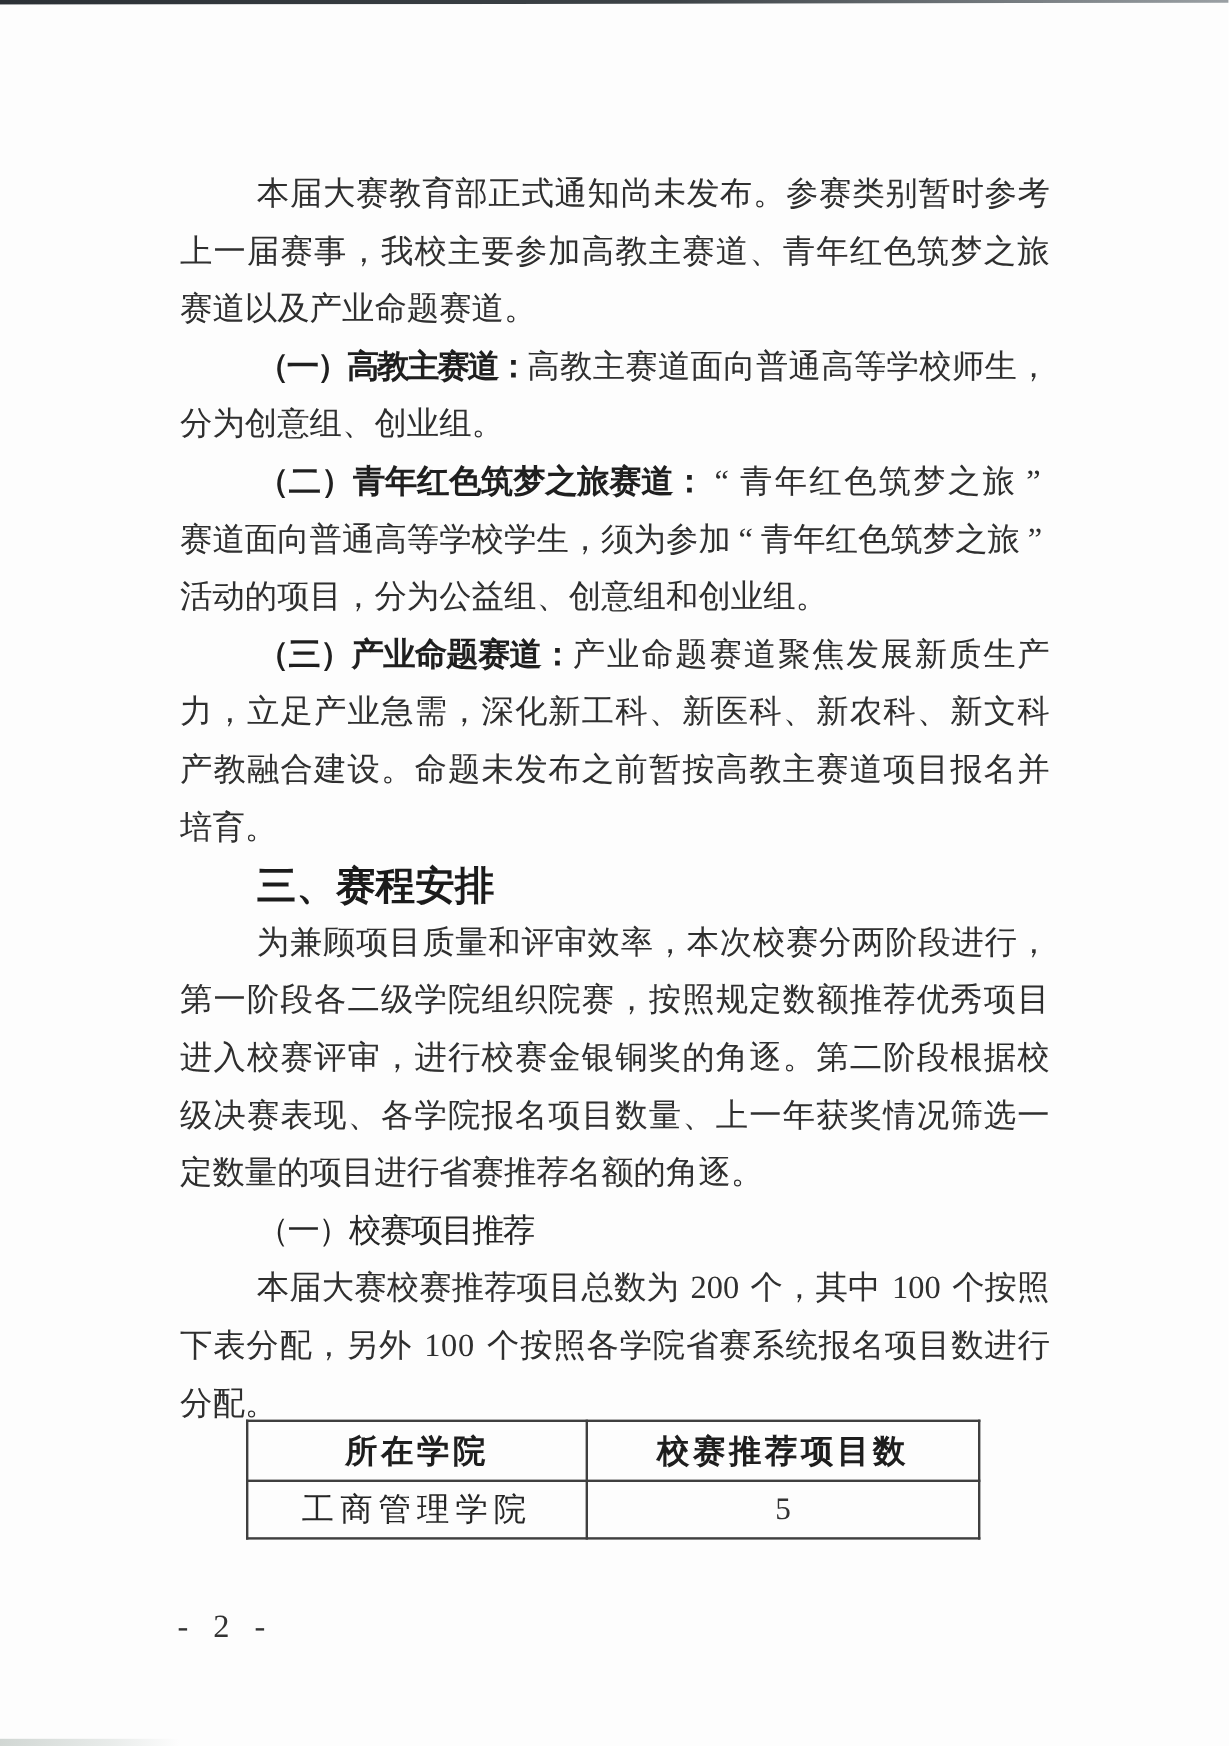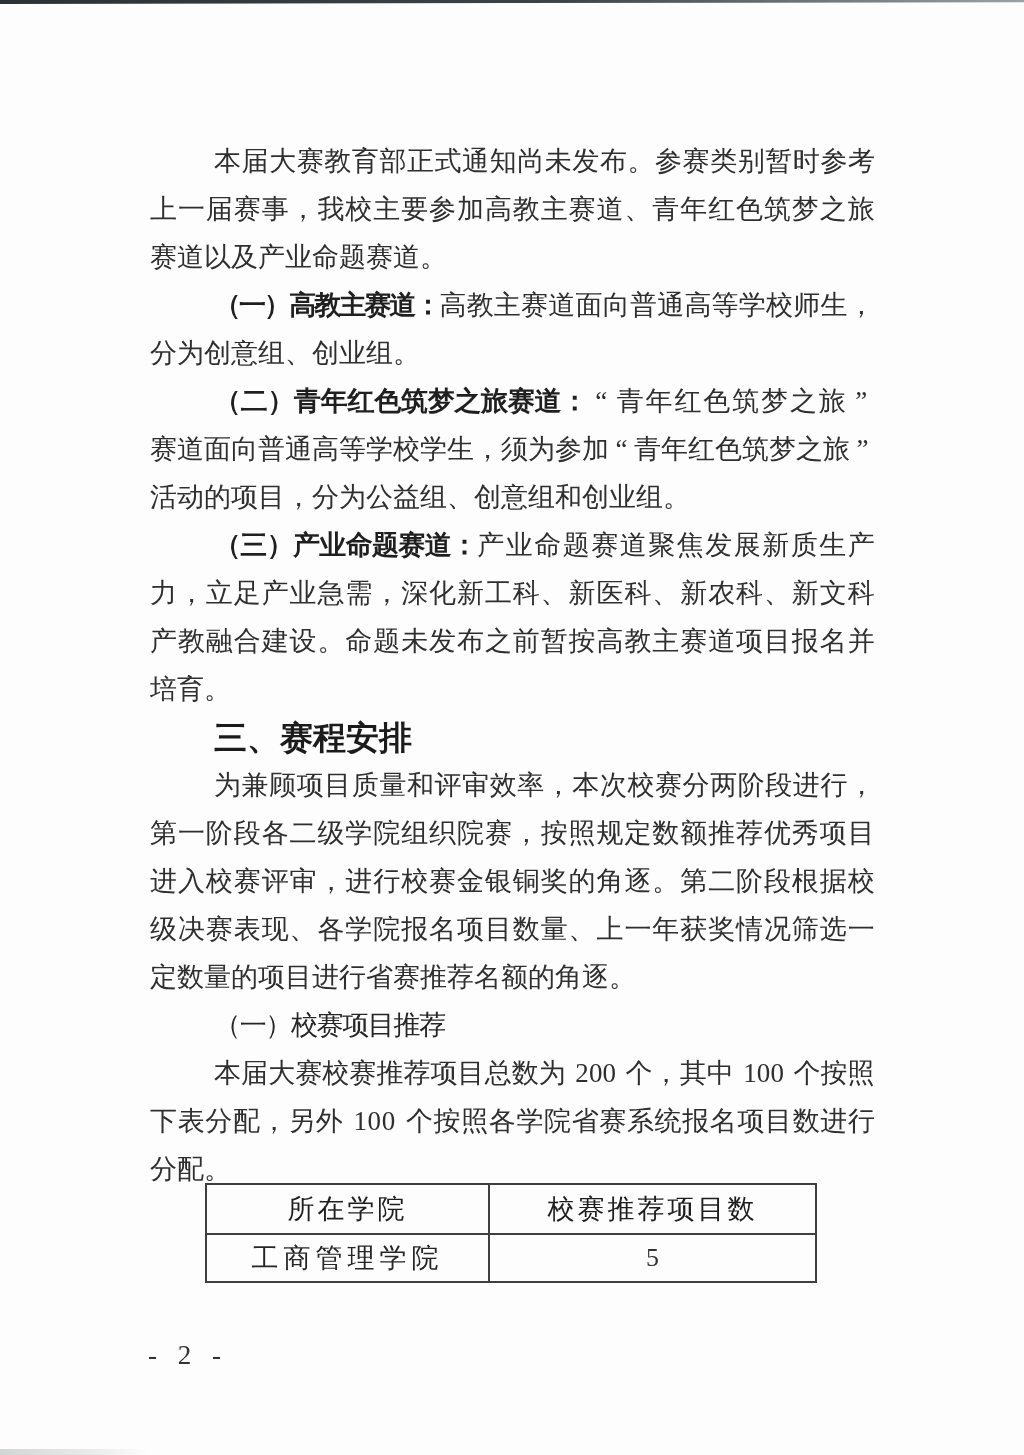--- a/index.html
+++ b/index.html
@@ -44,21 +44,21 @@
   }
   .alloc-table {
     position:absolute; left:205px; top:1183px; width:610px;
     border-collapse:collapse; table-layout:fixed;
     font-size:27px; color:#262626;
   }
   .alloc-table th, .alloc-table td {
     border:2px solid #3f3f3f; text-align:center; vertical-align:middle;
     padding:0; background:#fdfdfd;
   }
-  .alloc-table th { height:48px; font-weight:normal; letter-spacing:3px; color:#1e1e1e; }
+  .alloc-table th { height:48px; font-weight:bold; letter-spacing:3px; color:#1e1e1e; }
   .alloc-table td { height:46px; }
   .alloc-table td.college { letter-spacing:5px; }
   .alloc-table td.count { font-size:26px; color:#333; }
   .pagenum {
     position:absolute; left:148px; top:1340px;
     font-size:27px; letter-spacing:7px; color:#333333;
   }
 </style>
 </head>
 <body>

